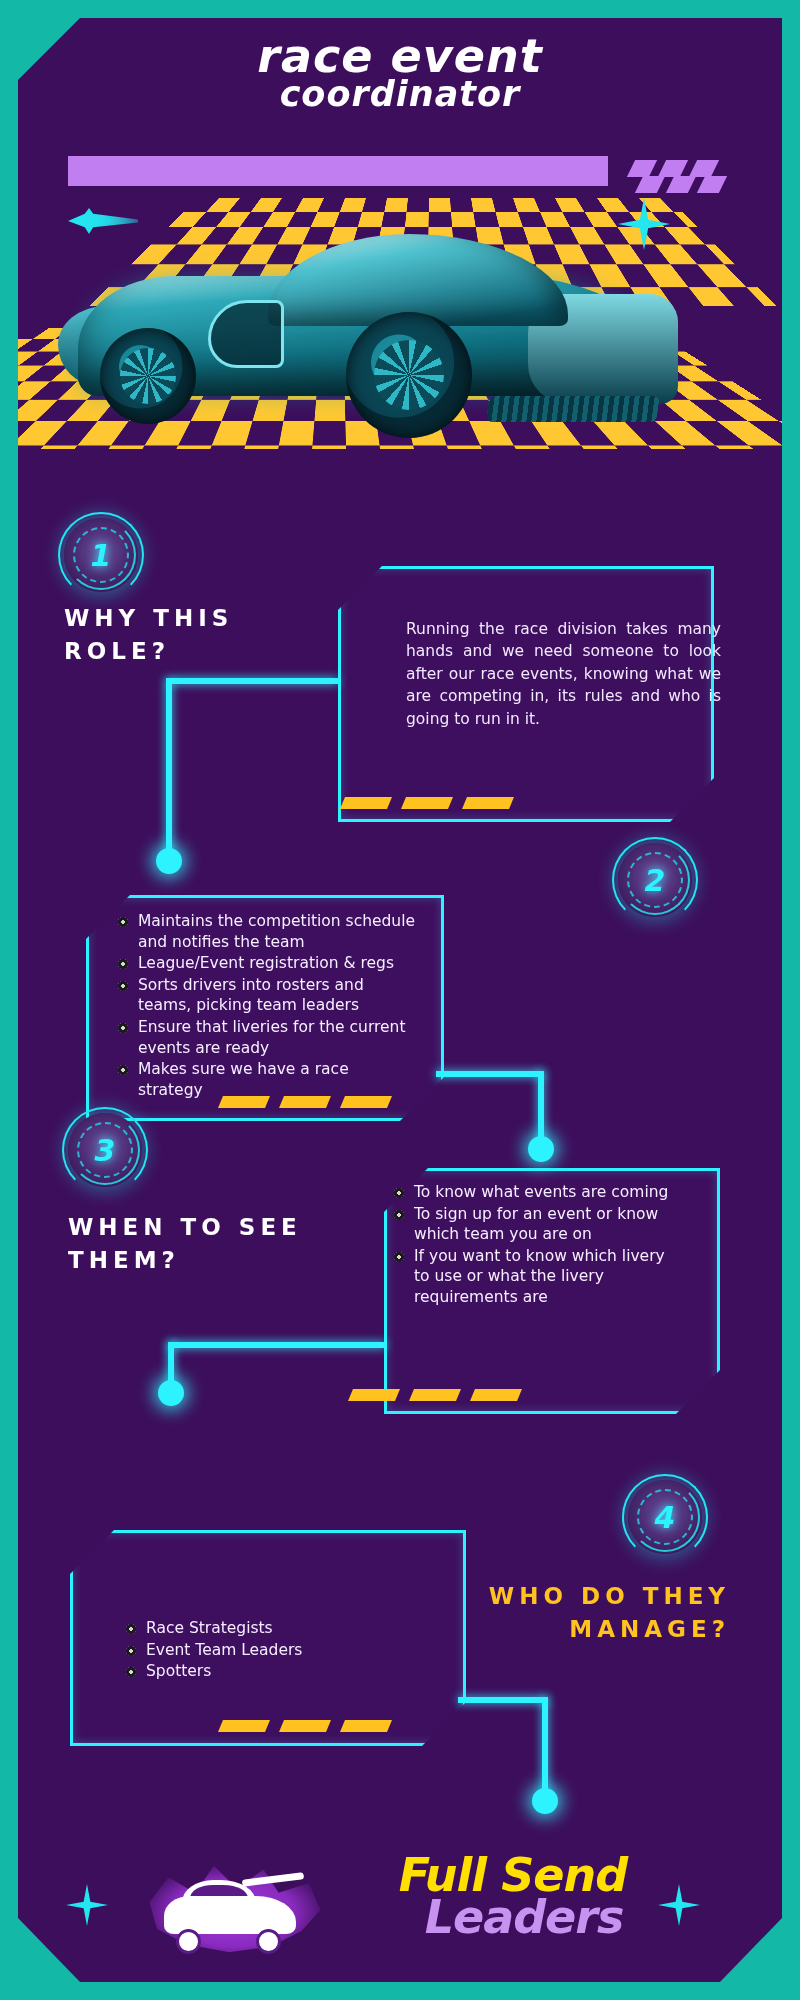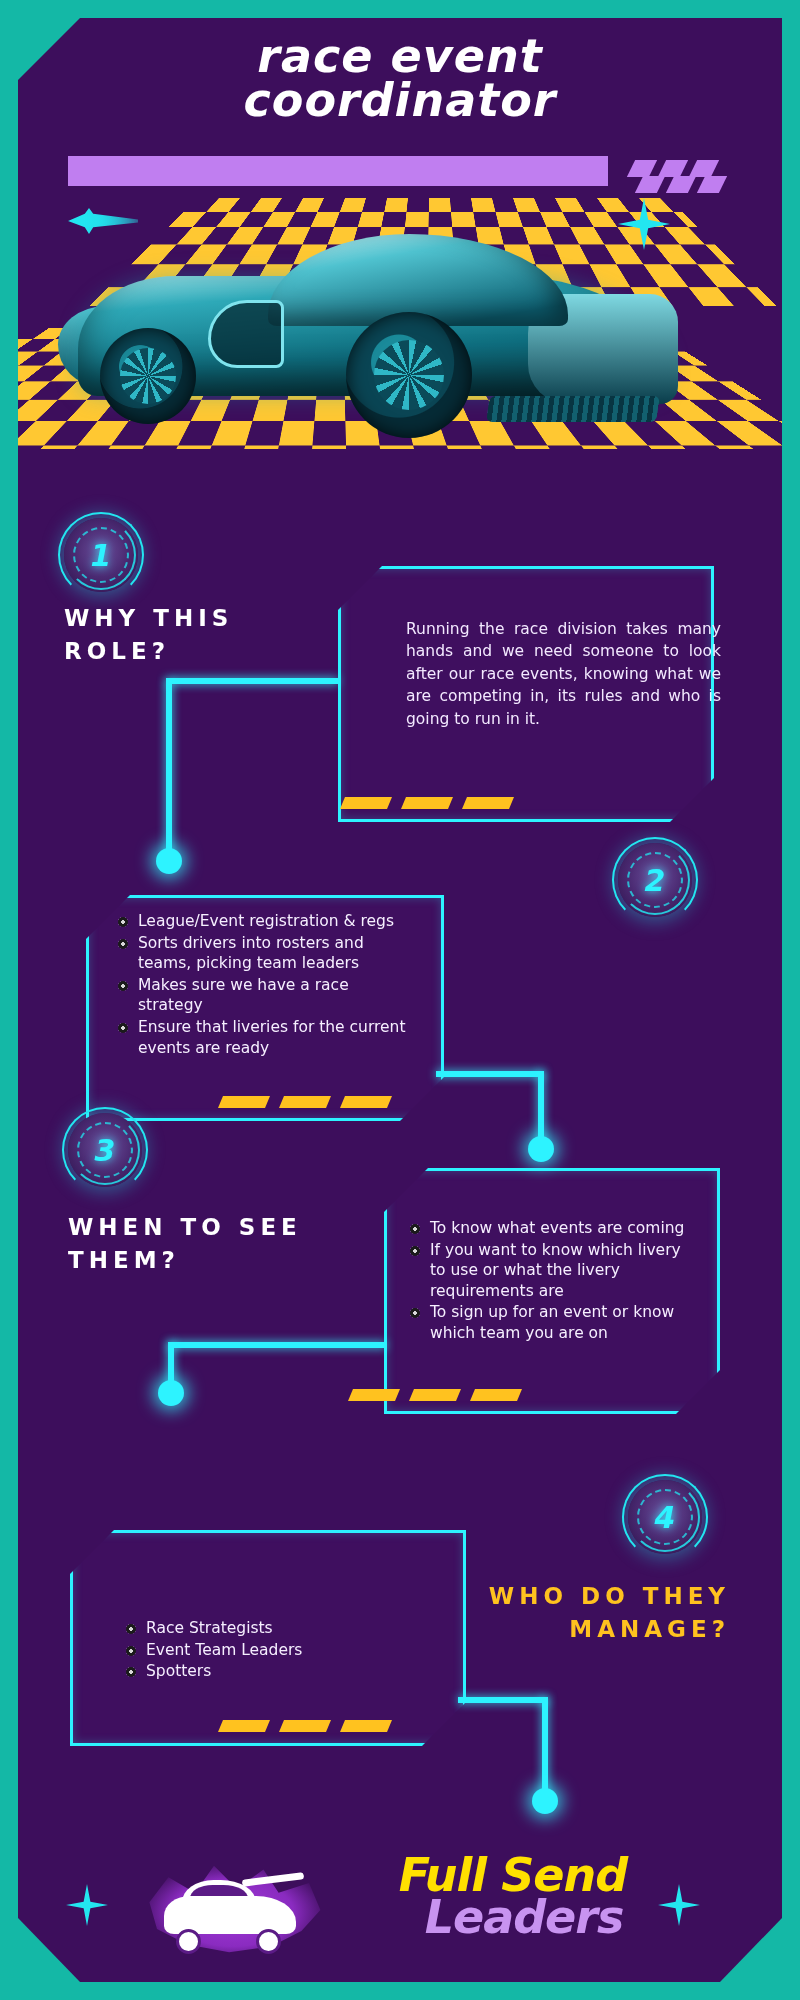--- a/index.html
+++ b/index.html
@@ -31,21 +31,21 @@
   .title{
     position:absolute;left:0;top:16px;width:764px;
     text-align:center;
     color:#ffffff;
     font-family:"DejaVu Sans", sans-serif;
     font-weight:bold;font-style:italic;
     font-size:46px;line-height:0.96;
     letter-spacing:1px;
     text-transform:lowercase;
   }
-  .title .l2{display:block;font-size:46px;}
+  .title .l2{display:block;font-size:35px;}
 
   .purple-bar{
     position:absolute;left:50px;top:138px;
     width:540px;height:30px;
     background:#c07ef0;
   }
   .slashes{
     position:absolute;left:613px;top:142px;width:110px;height:38px;
   }
   .slash{
@@ -331,48 +331,49 @@
 
   <div class="badge" style="left:600px;top:825px;">
     <div class="ring r1"></div>
     <div class="ring r2"></div>
     <div class="ring r3"></div>
     <div class="num">2</div>
   </div>
 
   <div class="neonbox cut-tl-br" style="left:68px;top:877px;width:352px;height:220px;"></div>
   <ul class="neonlist" style="left:100px;top:893px;width:300px;">
+    <li>Maintains the competition schedule and notifies the team</li>
     <li>League/Event registration &amp; regs</li>
     <li>Sorts drivers into rosters and teams, picking team leaders</li>
+    <li>Ensure that liveries for the current events are ready</li>
     <li>Makes sure we have a race strategy</li>
-    <li>Ensure that liveries for the current events are ready</li>
   </ul>
 
   <div class="conn" style="left:418px;top:1053px;width:108px;height:6px;"></div>
   <div class="conn" style="left:520px;top:1053px;width:6px;height:78px;"></div>
   <div class="node" style="left:510px;top:1118px;"></div>
   <div class="dashrow" style="left:200px;top:1078px;">
     <div class="dash"></div>
     <div class="dash"></div>
     <div class="dash"></div>
   </div>
 
   <div class="badge" style="left:50px;top:1095px;">
     <div class="ring r1"></div>
     <div class="ring r2"></div>
     <div class="ring r3"></div>
     <div class="num">3</div>
   </div>
   <div class="heading h-white" style="left:50px;top:1193px;width:250px;">WHEN TO SEE THEM?</div>
 
   <div class="neonbox cut-tl-br" style="left:366px;top:1150px;width:330px;height:240px;"></div>
-  <ul class="neonlist" style="left:392px;top:1164px;width:286px;margin-top:36px;">
+  <ul class="neonlist" style="left:376px;top:1164px;width:286px;">
     <li>To know what events are coming</li>
+    <li>To sign up for an event or know which team you are on</li>
     <li>If you want to know which livery to use or what the livery requirements are</li>
-    <li>To sign up for an event or know which team you are on</li>
   </ul>
 
   <div class="conn" style="left:150px;top:1324px;width:218px;height:6px;"></div>
   <div class="conn" style="left:150px;top:1324px;width:6px;height:52px;"></div>
   <div class="node" style="left:140px;top:1362px;"></div>
   <div class="dashrow" style="left:330px;top:1371px;">
     <div class="dash"></div>
     <div class="dash"></div>
     <div class="dash"></div>
   </div>

